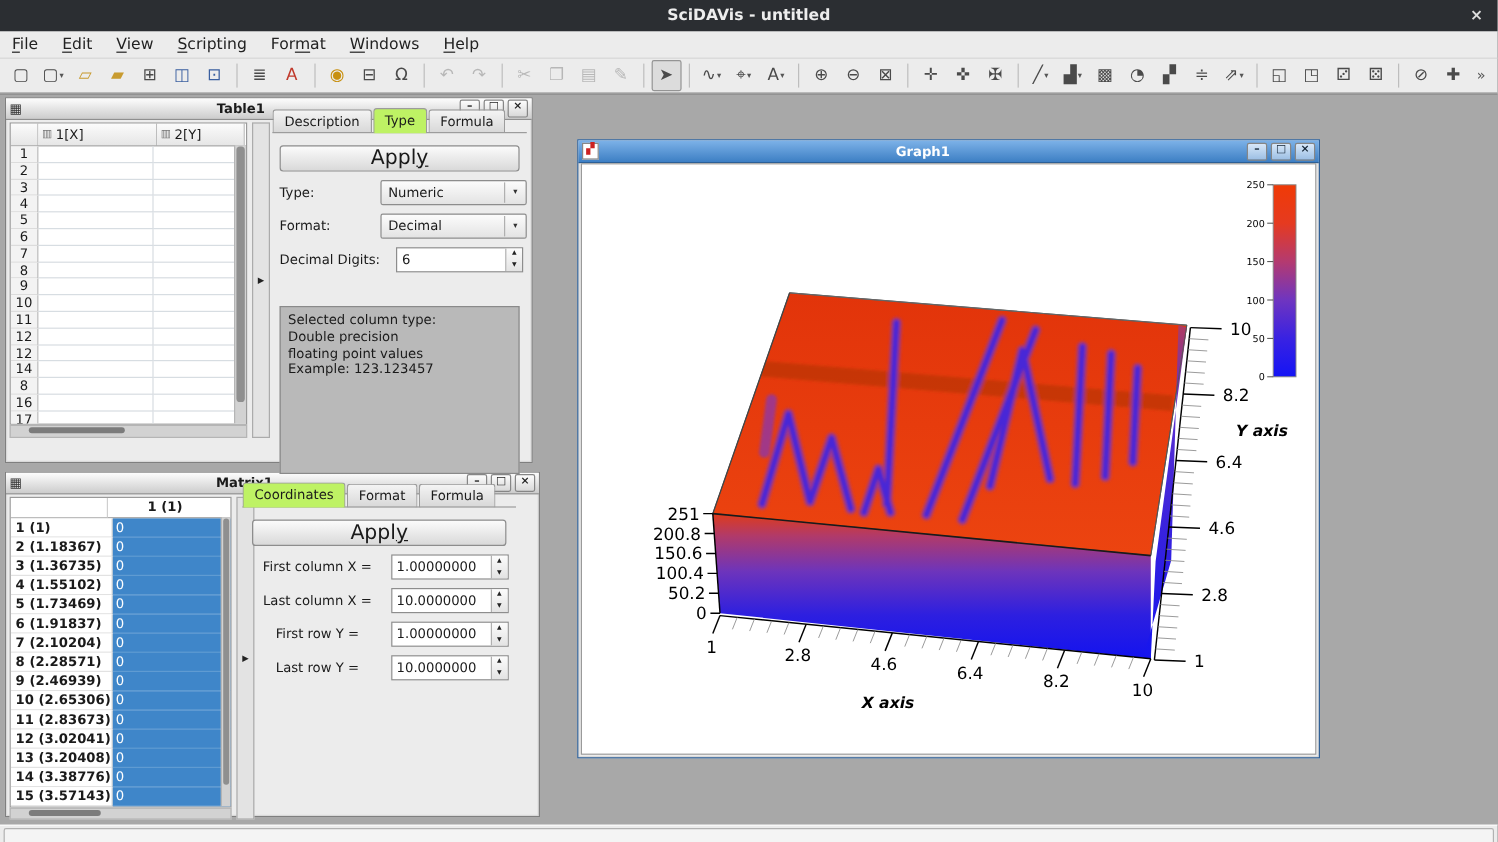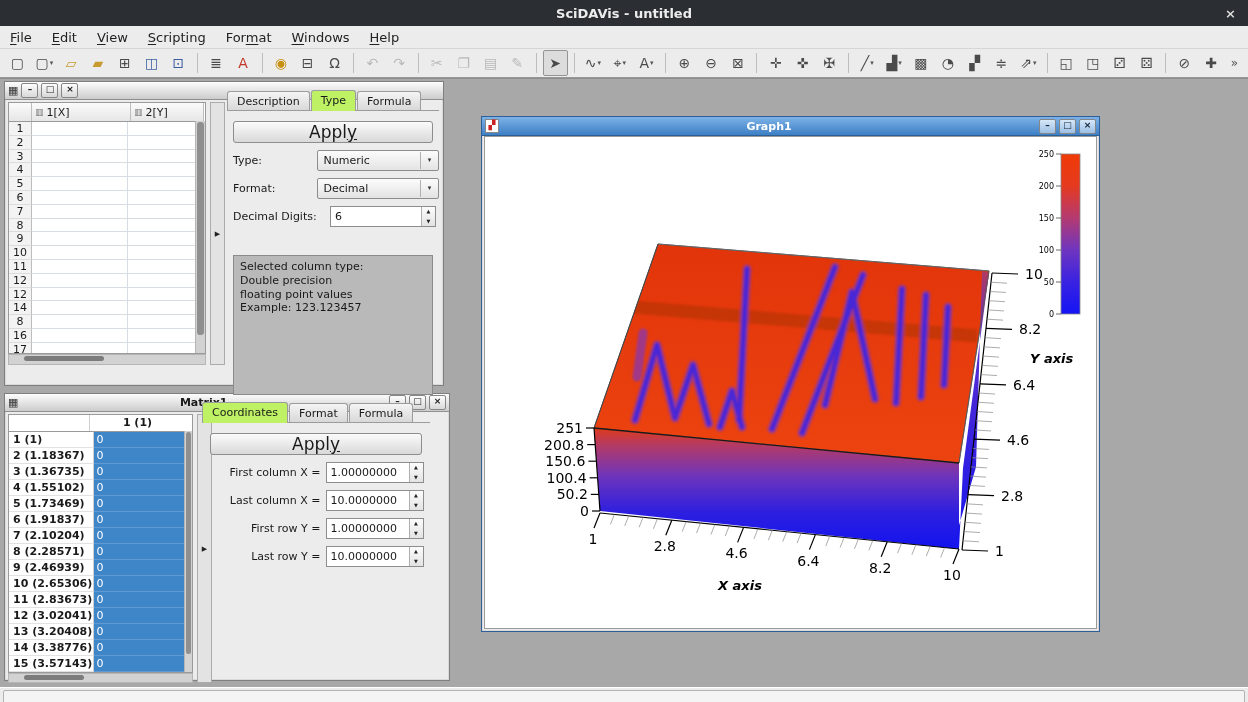--- a/index.html
+++ b/index.html
@@ -81,21 +81,21 @@
   .m-headrow{display:flex;height:16px;border-bottom:1px solid #9a9a9a}
   .m-corner{width:80px;background:#fff;border-right:1px solid #cfcfcf}
   .m-colhdr{width:95px;font-weight:bold;text-align:center;font-size:11px;line-height:15px}
   .m-tr{display:flex;height:16px}
   .m-rowhdr{width:80px;font-weight:bold;font-size:11px;padding-left:4px;border-right:1px solid #cfcfcf;
             border-bottom:1px solid #e2e2e2;line-height:15px;background:#fff;white-space:nowrap}
   .m-val{width:95px;background:#3f86c9;color:#fff;font-size:11px;padding-left:3px;line-height:15px;
          border-bottom:1px solid #5f9bd2;border-right:1px solid #2e6aa4}
   .m-vscroll{position:absolute;top:16px;right:0;width:7px;bottom:0;background:#d2d2d2;border-left:1px solid #b5b5b5}
   .m-hscroll{position:absolute;left:3px;top:279px;width:183px;height:8px;background:#d2d2d2;border:1px solid #b5b5b5}
-  .f-label{width:112px;text-align:right;white-space:nowrap}
+  .f-label{width:112px;text-align:center;white-space:nowrap}
   .field-row{display:flex;align-items:center;gap:5px;margin-top:7px;justify-content:center}
   .w92{width:92px}
   
   .canvas{position:absolute;left:2px;right:2px;top:19px;bottom:2px;background:#fff;border:1px solid #9a9a9a}
   svg text{font-family:"DejaVu Sans","Liberation Sans",sans-serif;fill:#000}
   .tick{font-size:14px}
   .ztick{font-size:14px}
   .cbtick{font-size:8px}
   .axis-label{font-size:13px;font-weight:bold;font-style:italic}
 </style>
@@ -262,20 +262,21 @@
       <span class="glyph">✚</span>
     </div>
     <div class="tb-overflow">»</div>
   </div>
 
 <div class="workspace">
 
   <div class="win" id="win-table1" style="left:4px;top:2px;width:438px;height:303px">
     <div class="win-titlebar">
       <span class="win-icon">▦</span>
+      <span class="win-title">Table1</span>
       <span class="win-btn">–</span>
       <span class="win-btn">□</span>
       <span class="win-btn">×</span>
     </div>
     <div class="t1-table">
       <div class="t1-headrow" id="t1-headrow">
         <div class="t1-corner"></div>
       <div class="t1-th">
             <span class="colicon">▥</span>
             <span>1[X]</span>

